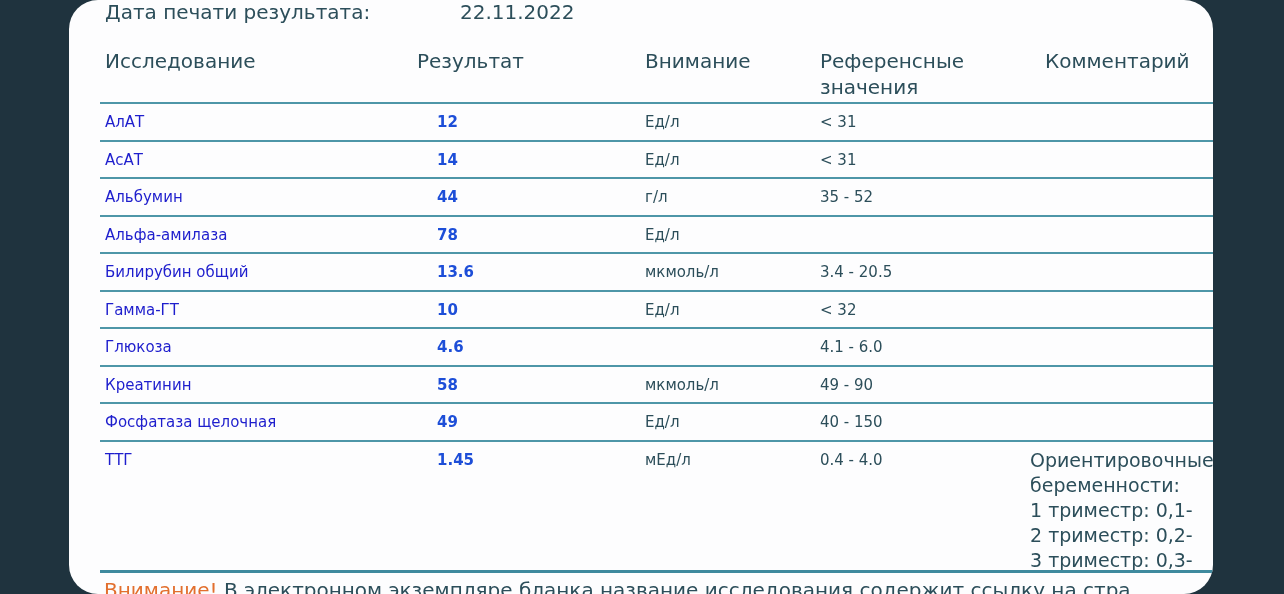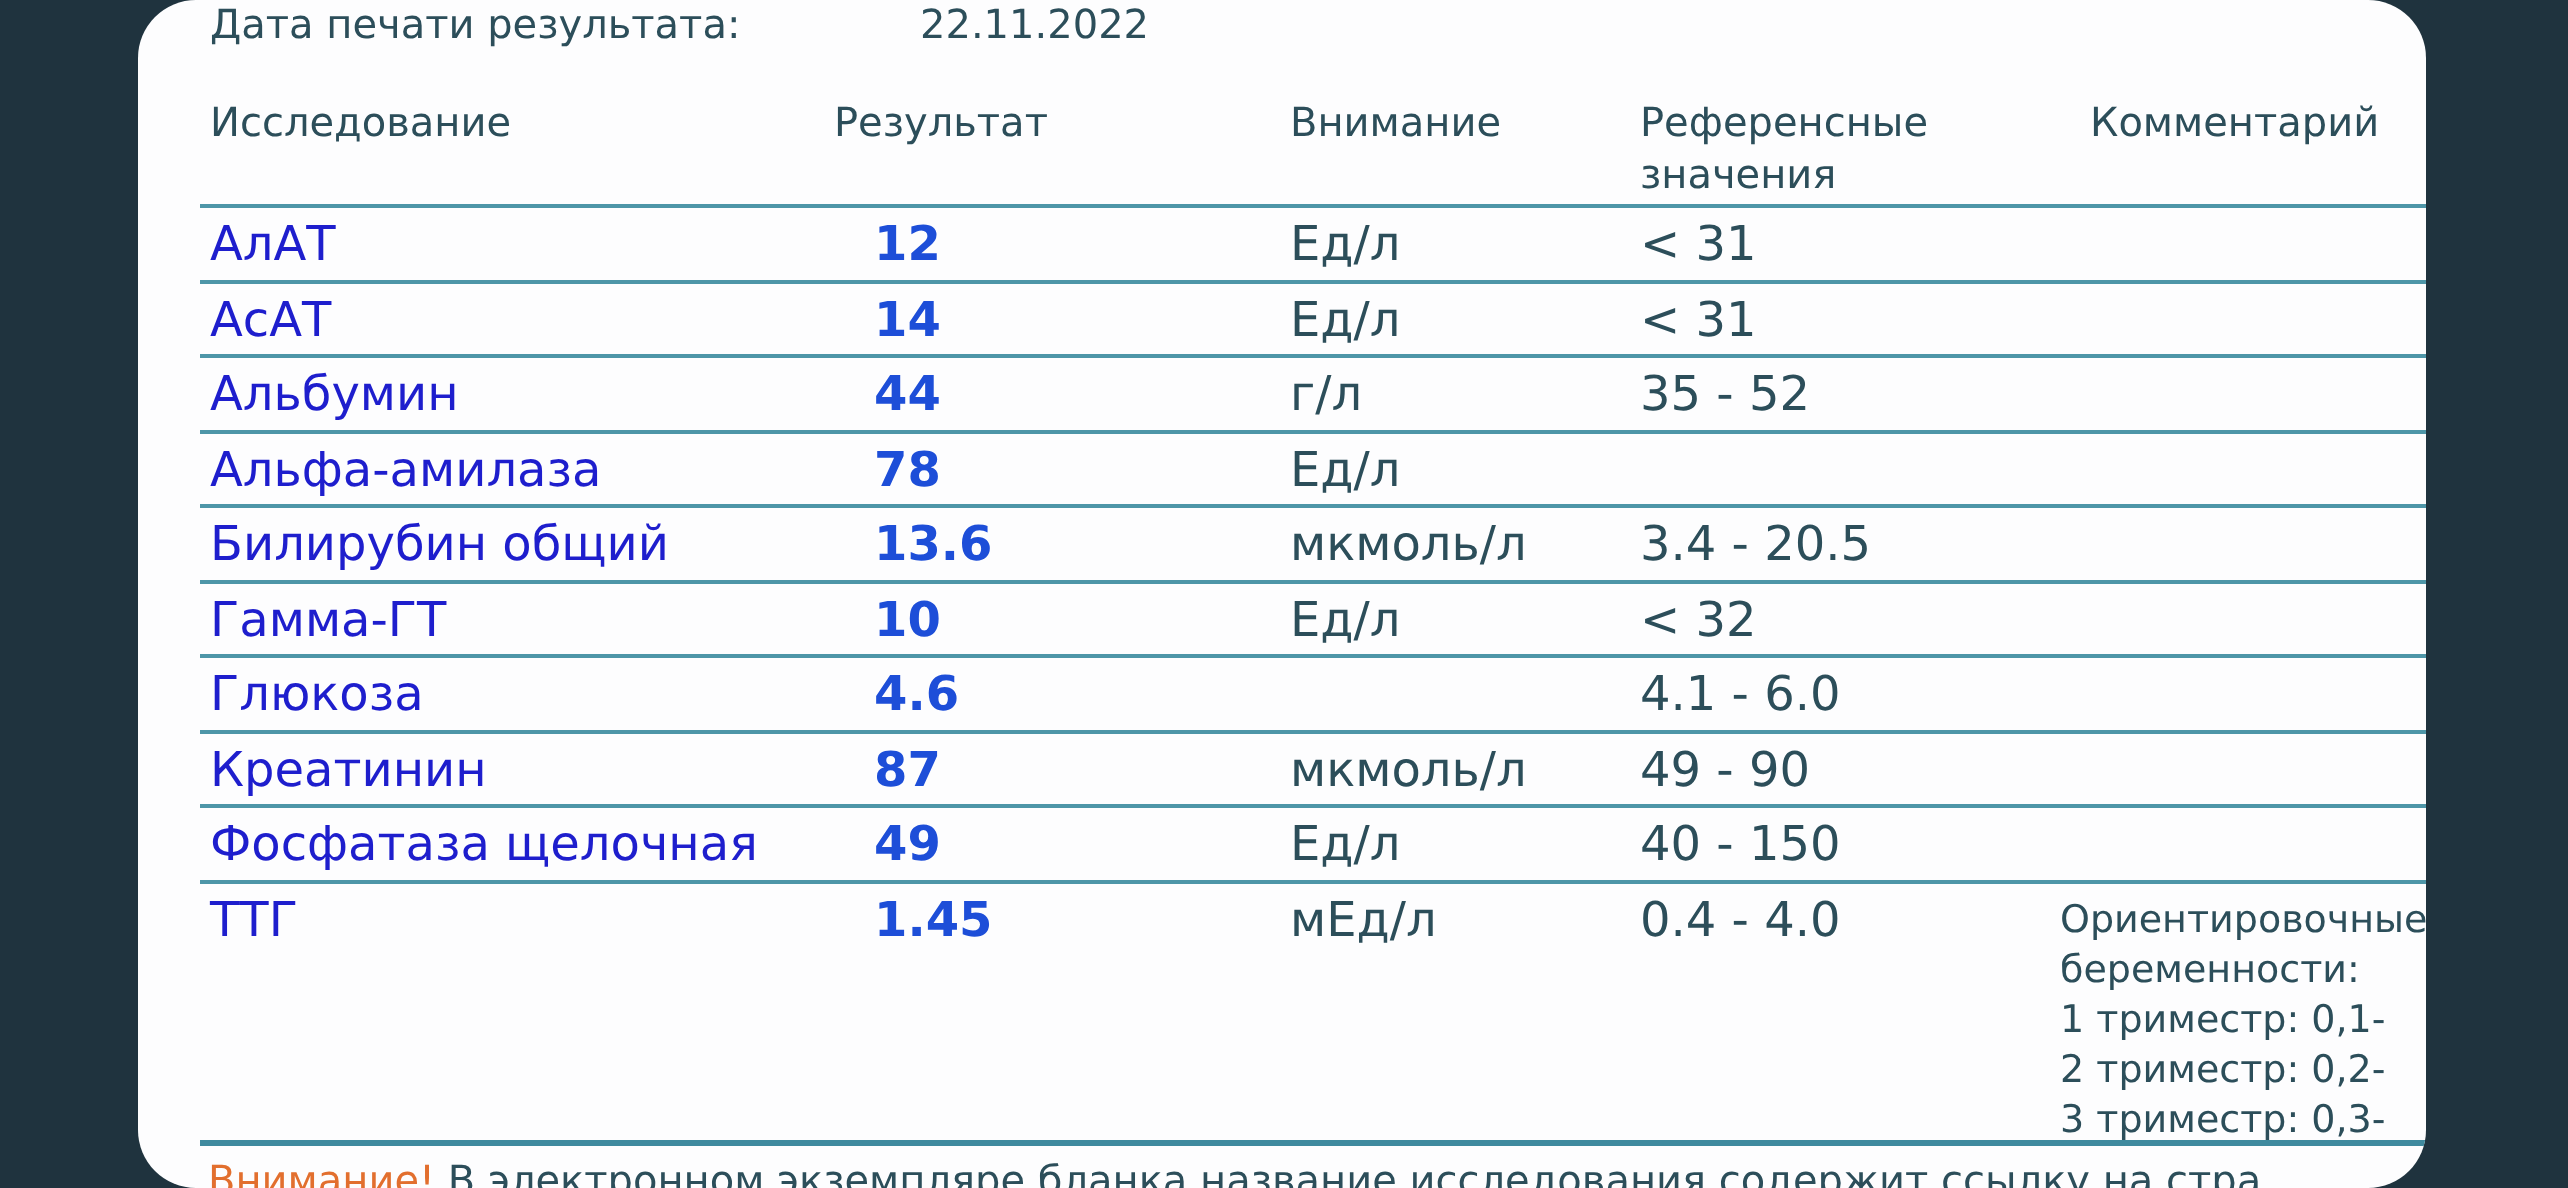--- a/index.html
+++ b/index.html
@@ -28,21 +28,21 @@
   .th{position:absolute;top:0;white-space:nowrap;}
   .th.h-test{left:36px;}
   .th.h-result{left:348px;}
   .th.h-units{left:576px;}
   .th.h-ref{left:751px;width:175px;white-space:normal;}
   .th.h-comment{left:976px;}
   .head-rule{position:absolute;left:31px;top:102px;width:1113px;height:2px;background:var(--rule);}
   .rows{position:absolute;left:31px;top:104px;width:1113px;}
   .t-row{position:relative;height:35.5px;border-bottom:2px solid var(--rule);}
   .t-row.tall{height:130px;border-bottom:none;}
-  .cell{position:absolute;top:0;font-size:24px;line-height:37.5px;white-space:nowrap;}
+  .cell{position:absolute;top:0;font-size:15px;line-height:37.5px;white-space:nowrap;}
   .c-name{left:5px;color:var(--test-link);}
   .c-res{left:337px;font-weight:700;color:#1d4ed8;}
   .c-unit{left:545px;}
   .c-ref{left:720px;}
   .c-comment{left:930px;top:6px;width:420px;font-size:19px;line-height:25px;white-space:normal;}
   .c-comment div{white-space:nowrap;}
   .bottom-rule{position:absolute;left:31px;top:570px;width:1113px;height:3px;background:#3f8a9e;}
   .notice{position:absolute;left:35px;top:578px;width:1180px;font-size:20px;line-height:24px;white-space:nowrap;}
   .notice .hl{color:var(--notice-highlight);}
 </style>
@@ -103,21 +103,21 @@
           <div class="cell c-unit">Ед/л</div>
           <div class="cell c-ref">&lt; 32</div>
         </div>
         <div class="t-row">
           <div class="cell c-name">Глюкоза</div>
           <div class="cell c-res">4.6</div>
           <div class="cell c-ref">4.1 - 6.0</div>
         </div>
         <div class="t-row">
           <div class="cell c-name">Креатинин</div>
-          <div class="cell c-res">87</div>
+          <div class="cell c-res">58</div>
           <div class="cell c-unit">мкмоль/л</div>
           <div class="cell c-ref">49 - 90</div>
         </div>
         <div class="t-row">
           <div class="cell c-name">Фосфатаза щелочная</div>
           <div class="cell c-res">49</div>
           <div class="cell c-unit">Ед/л</div>
           <div class="cell c-ref">40 - 150</div>
         </div>
         <div class="t-row tall">

